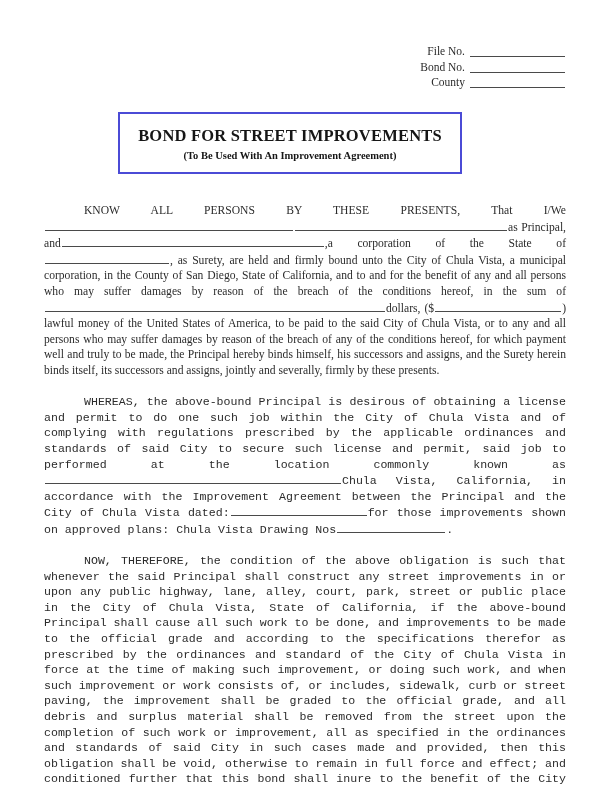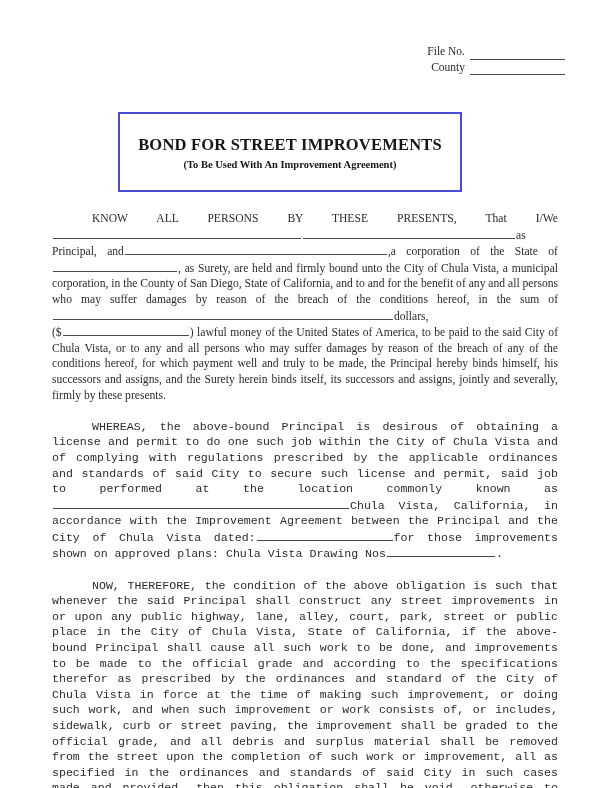--- a/index.html
+++ b/index.html
@@ -24,21 +24,21 @@
 
   
   .header-fields {
     position: absolute;
     left: 385px;
     top: 44px;
     width: 180px;
   }
   .hf-row {
     display: flex;
-    align-items: flex-end;
+    align-items: flex-start;
     height: 15.5px;
     font-family: Liberation Serif, serif;
   }
   .hf-label {
     width: 80px;
     text-align: right;
     font-size: 11.5px;
     line-height: 15.5px;
     white-space: nowrap;
     padding-right: 5px;
@@ -49,21 +49,21 @@
     border-bottom: 1px solid #4a4a4a;
     height: 12px;
   }
 
   
   .title-box {
     position: absolute;
     left: 118px;
     top: 112px;
     width: 344px;
-    height: 80px;
+    height: 62px;
     border: 2px solid #4b4bd6;
     box-sizing: border-box;
     display: flex;
     flex-direction: column;
     align-items: center;
     justify-content: center;
     background: #ffffff;
   }
   .title-main {
     font-size: 16.5px;
@@ -83,21 +83,21 @@
   }
 
   
   .body-wrap {
     position: absolute;
     left: 44px;
     top: 203px;
     width: 522px;
   }
   p.para {
-    margin: 8px;
+    margin: 0;
     font-size: 11.6px;
     line-height: 15.6px;
     text-align: justify;
     text-justify: inter-word;
     color: #2b2b2b;
   }
   p.para.gap {
     margin-top: 15.6px;
     font-family: Liberation Mono, monospace;
   }
@@ -128,20 +128,24 @@
 <body>
 
 <div class="page">
 
   <div class="header-fields">
     <div class="hf-row">
       <span class="hf-label">File No.</span>
       <span class="hf-rule"></span>
     </div>
     <div class="hf-row">
+      <span class="hf-label">Bond  No.</span>
+      <span class="hf-rule"></span>
+    </div>
+    <div class="hf-row">
       <span class="hf-label">County</span>
       <span class="hf-rule"></span>
     </div>
   </div>
 
   <div class="title-box" style="border-color: rgb(75, 75, 214);">
     <div class="title-main">BOND FOR STREET IMPROVEMENTS</div>
     <div class="title-sub">(To Be Used With An Improvement Agreement)</div>
   </div>
 

